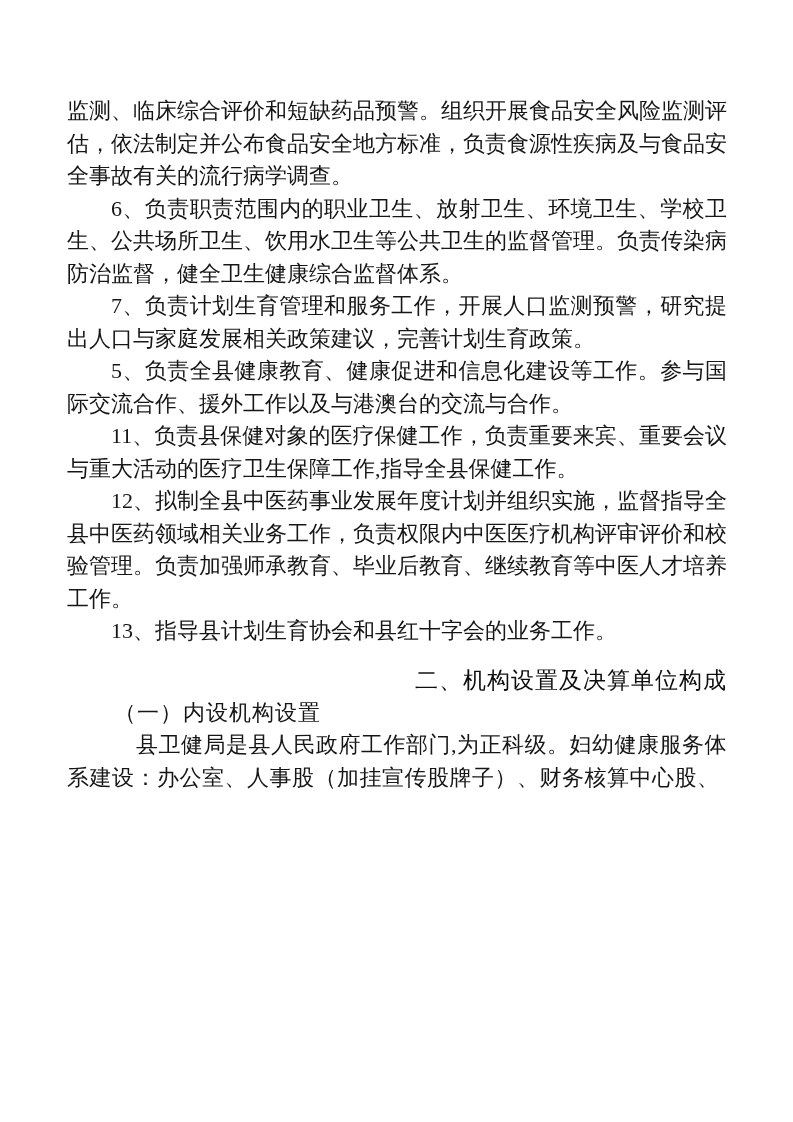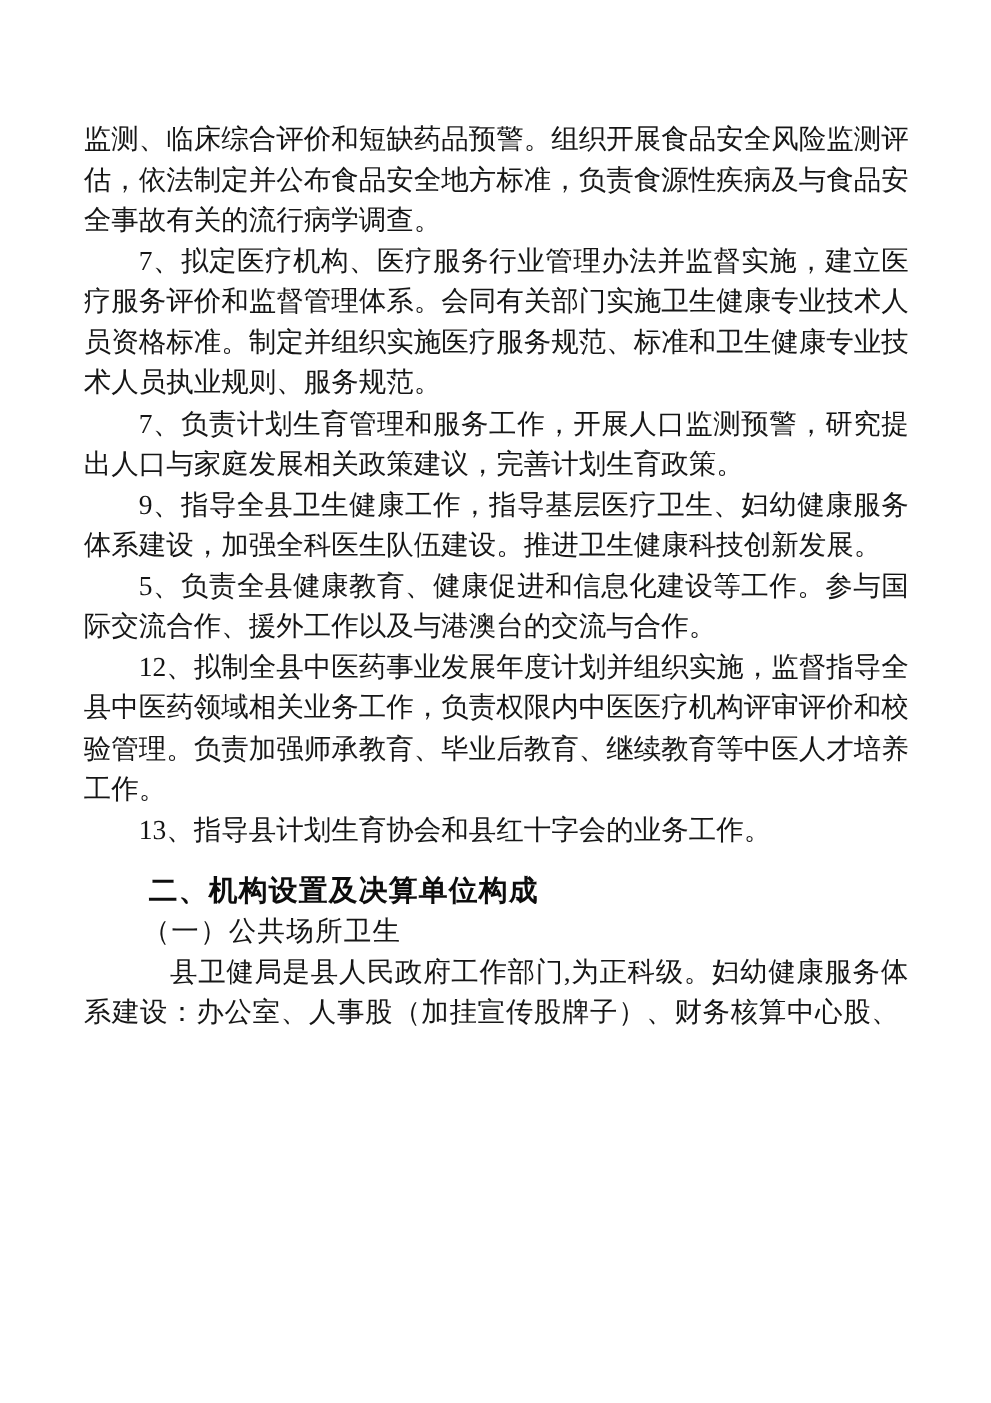--- a/index.html
+++ b/index.html
@@ -28,61 +28,61 @@
   }
   .content p {
     margin: 0;
     padding: 0;
   }
   p.indent2 {
     text-indent: 2em;
   }
   .heading {
     font-family: "Liberation Sans", "DejaVu Sans", sans-serif;
-    font-weight: bold;
+    font-weight: normal;
     font-size: 23px;
     line-height: 34px;
     text-indent: 52px;
     margin: 15px 0 0 0 !important;
-    text-align: left;
+    text-align: right;
     color: #0d0d0d;
     letter-spacing: 1px;
   }
   p.sub-heading {
     text-indent: 47px;
     letter-spacing: 1px;
   }
   p.closing {
     text-indent: 69px;
     letter-spacing: 0.5px;
   }
 </style>
 </head>
 <body>
 
 <div class="page">
   <div class="content">
 
     <p>监测、临床综合评价和短缺药品预警。组织开展食品安全风险监测评估，依法制定并公布食品安全地方标准，负责食源性疾病及与食品安全事故有关的流行病学调查。</p>
 
+    <p class="indent2">6、负责职责范围内的职业卫生、放射卫生、环境卫生、学校卫生、公共场所卫生、饮用水卫生等公共卫生的监督管理。负责传染病防治监督，健全卫生健康综合监督体系。</p>
 
-    <p class="indent2">7、拟定医疗机构、医疗服务行业管理办法并监督实施，建立医疗服务评价和监督管理体系。会同有关部门实施卫生健康专业技术人员资格标准。制定并组织实施医疗服务规范、标准和卫生健康专业技术人员执业规则、服务规范。</p>
 
     <p class="indent2">7、负责计划生育管理和服务工作，开展人口监测预警，研究提出人口与家庭发展相关政策建议，完善计划生育政策。</p>
 
-    <p class="indent2">9、指导全县卫生健康工作，指导基层医疗卫生、妇幼健康服务体系建设，加强全科医生队伍建设。推进卫生健康科技创新发展。</p>
 
     <p class="indent2">5、负责全县健康教育、健康促进和信息化建设等工作。参与国际交流合作、援外工作以及与港澳台的交流与合作。</p>
 
+    <p class="indent2">11、负责县保健对象的医疗保健工作，负责重要来宾、重要会议与重大活动的医疗卫生保障工作,指导全县保健工作。</p>
 
     <p class="indent2">12、拟制全县中医药事业发展年度计划并组织实施，监督指导全县中医药领域相关业务工作，负责权限内中医医疗机构评审评价和校验管理。负责加强师承教育、毕业后教育、继续教育等中医人才培养工作。</p>
 
     <p class="indent2">13、指导县计划生育协会和县红十字会的业务工作。</p>
 
 
     <p class="heading">二、机构设置及决算单位构成</p>
 
-    <p class="sub-heading">（一）公共场所卫生</p>
+    <p class="sub-heading">（一）内设机构设置</p>
 
     <p class="closing">县卫健局是县人民政府工作部门,为正科级。妇幼健康服务体系建设：办公室、人事股（加挂宣传股牌子）、财务核算中心股、</p>
 
   </div>
 </div>
 
 </body></html>

